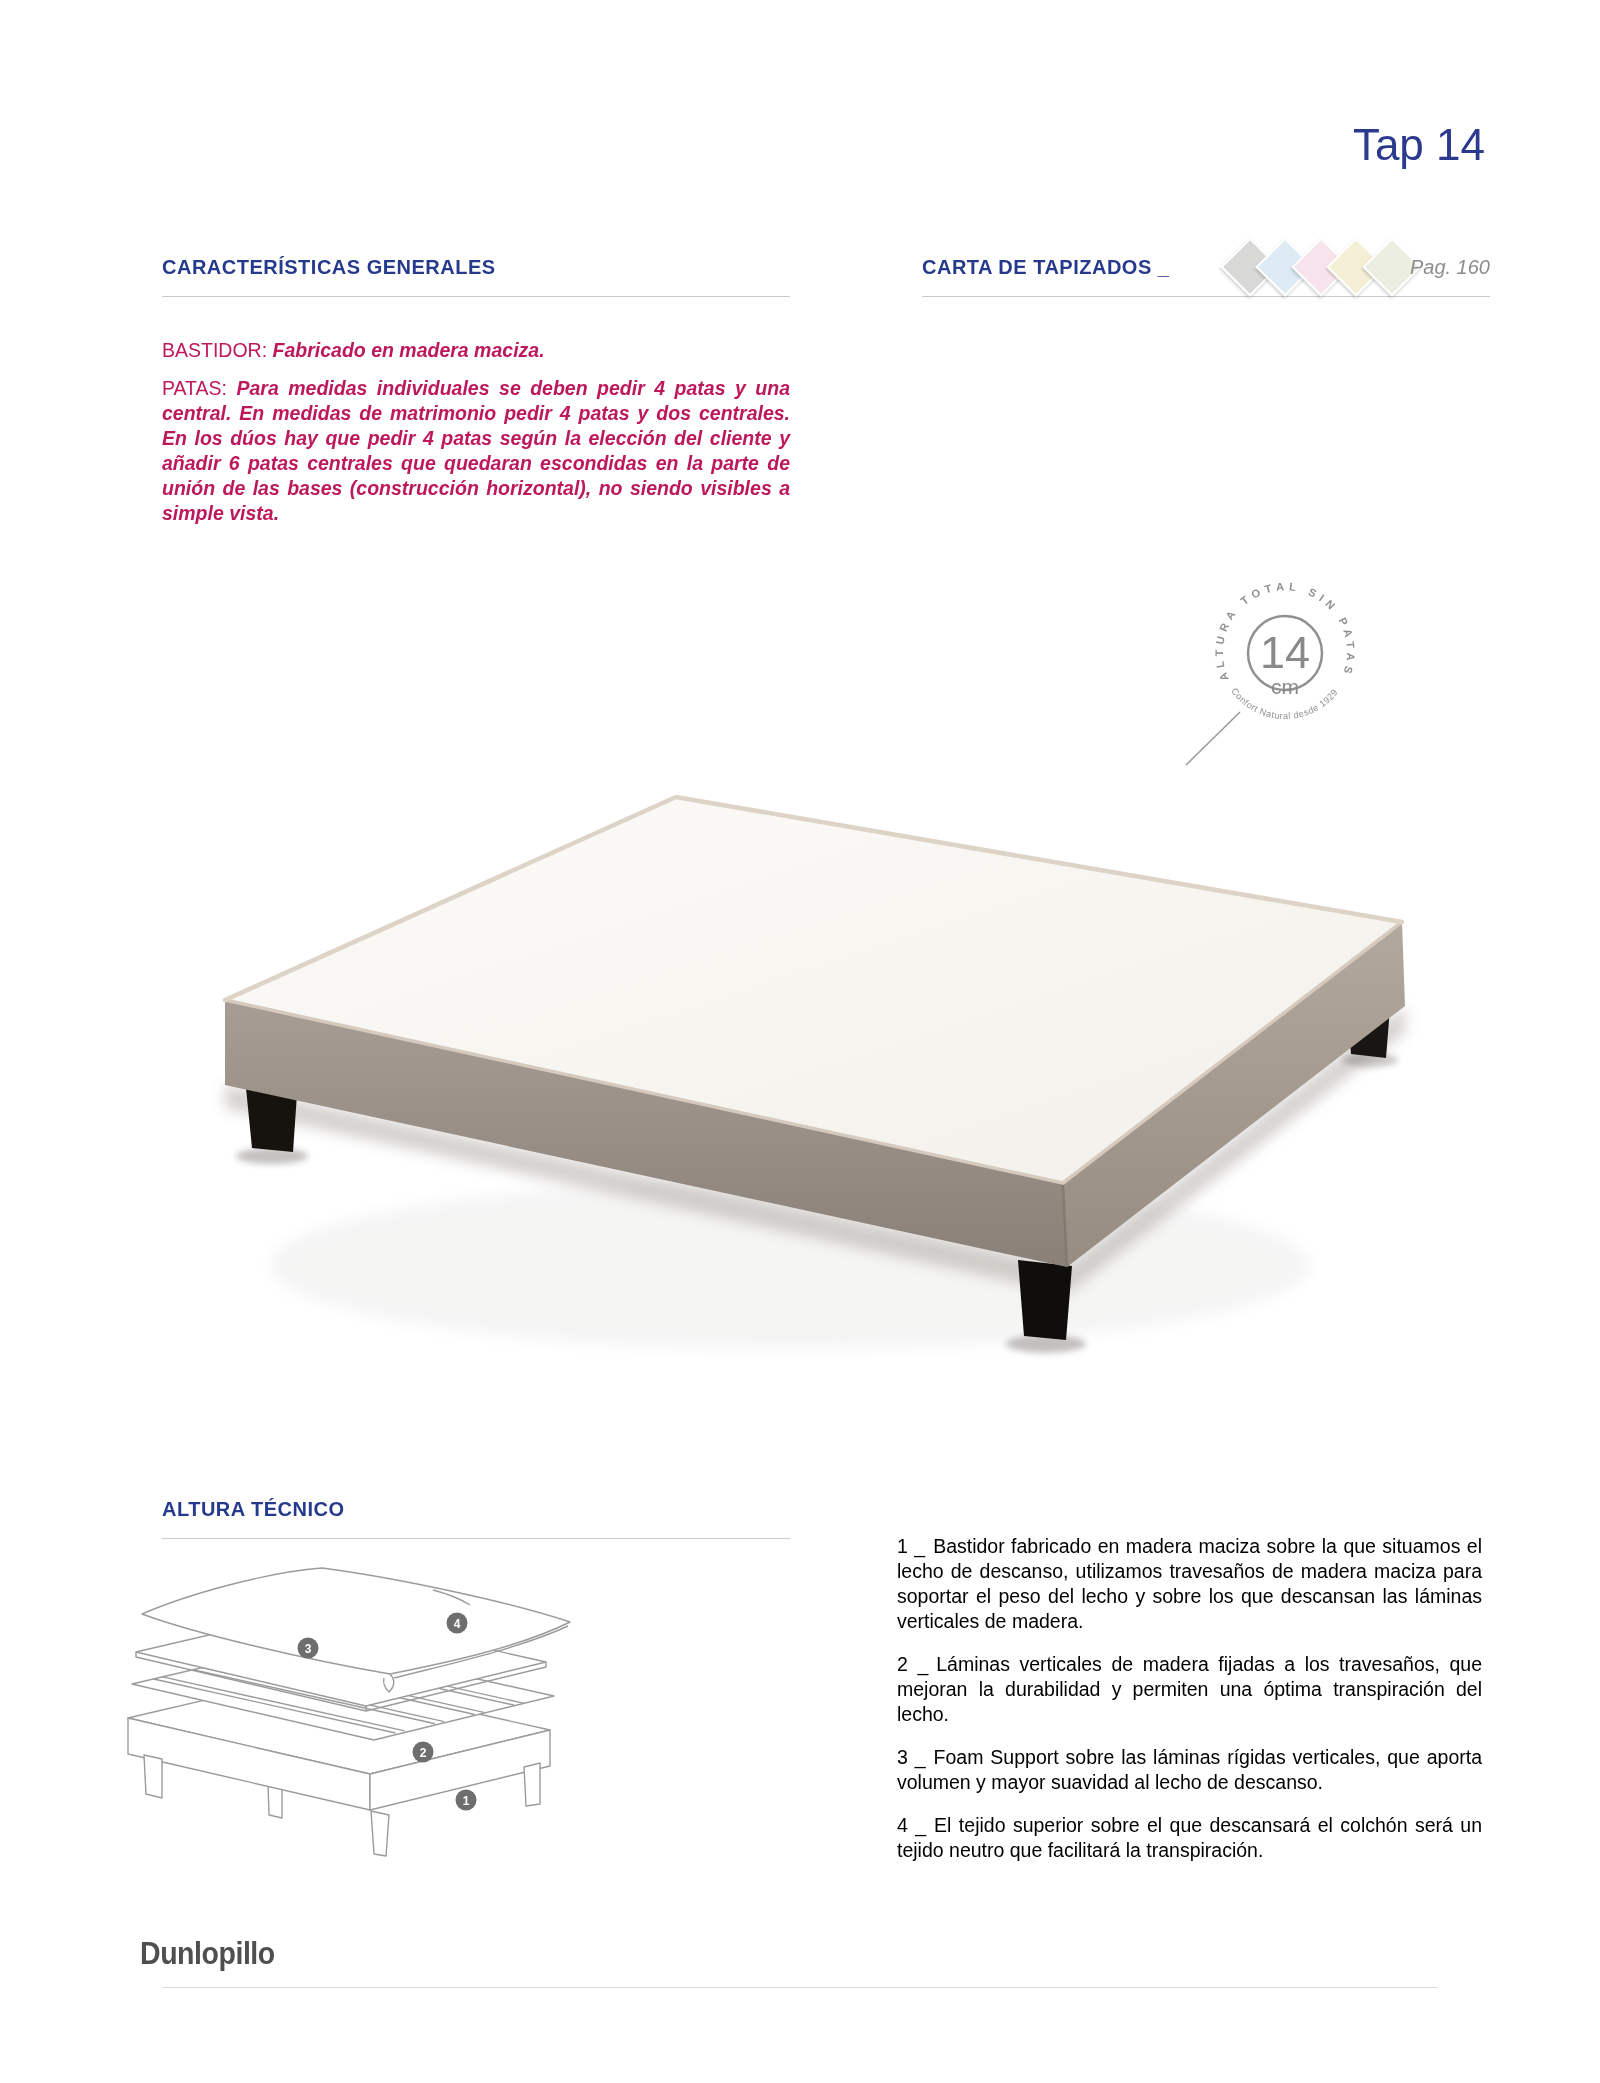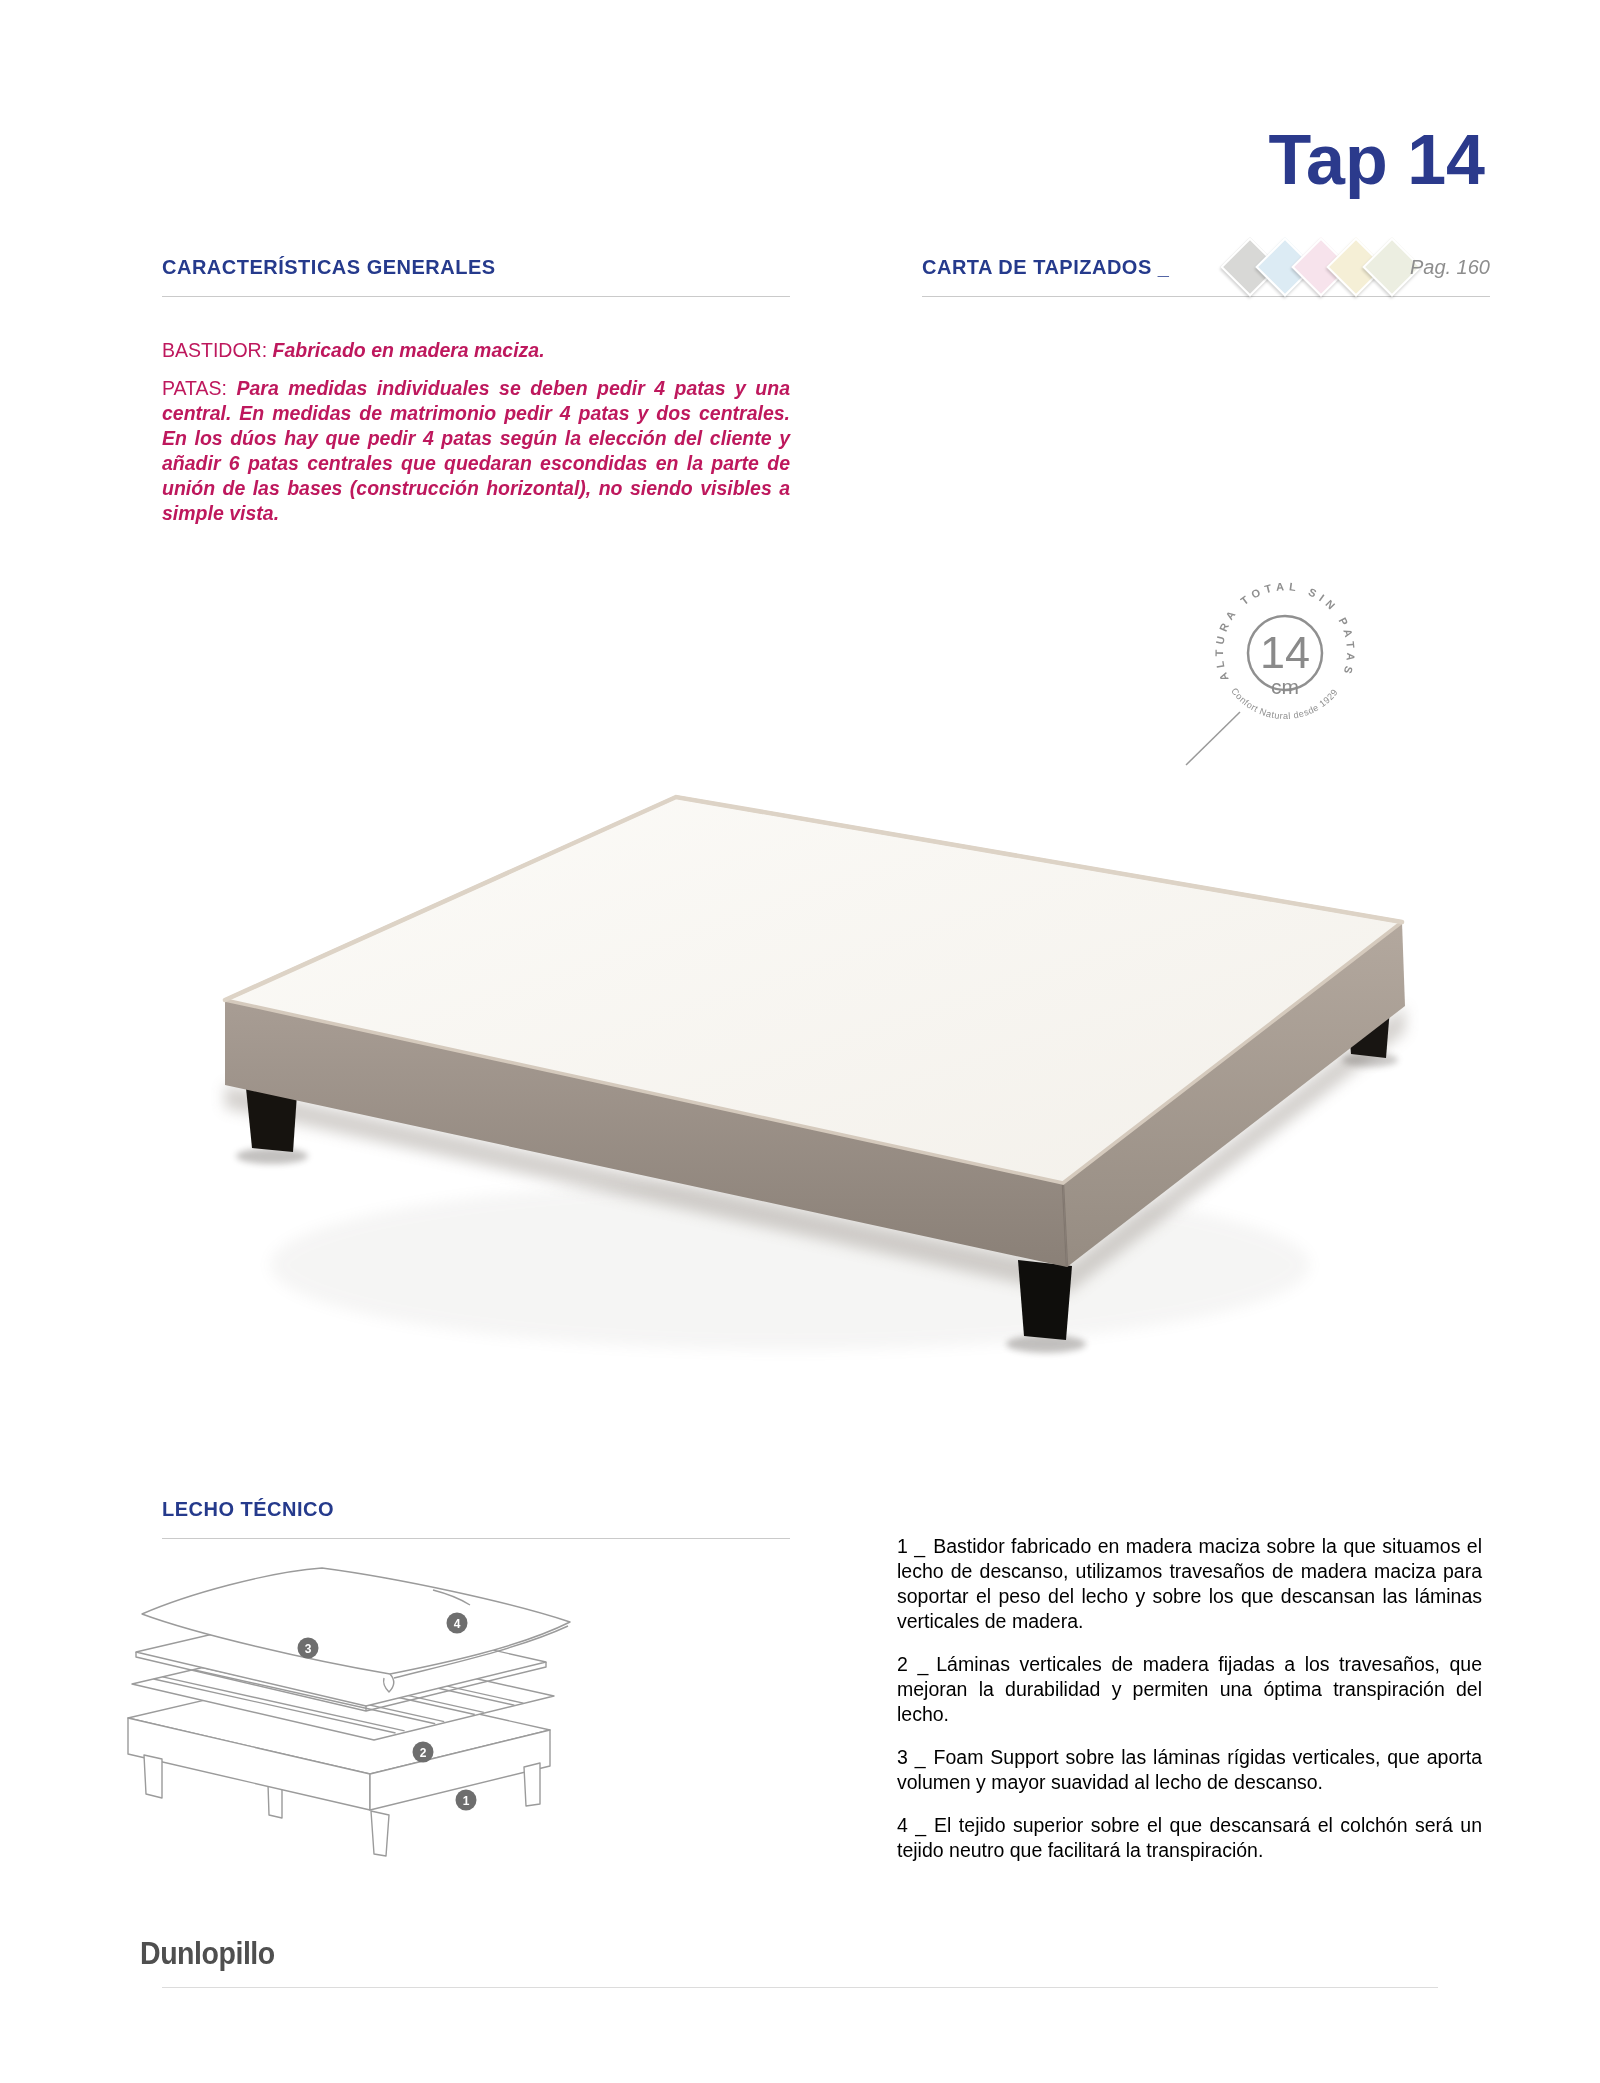--- a/index.html
+++ b/index.html
@@ -1,19 +1,19 @@
 <!DOCTYPE html>
 <html><head>
 <meta charset="utf-8">
 <style>
   html,body{margin:0;padding:0;background:#fff;}
   .page{position:relative;width:1600px;height:2083px;background:#ffffff;overflow:hidden;
         font-family:"Liberation Sans",sans-serif;}
 
-  .page-title{position:absolute;top:120px;right:115px;font-size:70px;font-weight:700;
+  .page-title{position:absolute;top:120px;right:115px;font-size:44px;font-weight:400;
               color:#2b3a8c;letter-spacing:0px;}
 
   .col{position:absolute;top:252px;}
   .col-left{left:162px;width:628px;}
   .col-right{left:922px;width:568px;}
   h2.sec{margin:0;font-size:20px;font-weight:700;color:#253a8c;letter-spacing:.5px;line-height:30px;}
   .rule{border:none;border-top:1px solid #cacaca;margin:14px 0 0 0;height:0;}
 
   .paras{margin-top:41px;}
   .para{margin:0 0 13px 0;font-size:19.5px;line-height:25px;color:#be185d;text-align:justify;}
@@ -116,21 +116,21 @@
         <textPath href="#arcTop" startOffset="0" textLength="245">ALTURA TOTAL SIN PATAS</textPath>
       </text>
       <text font-size="9.2" fill="#8f8f8f" letter-spacing=".6" font-family="Liberation Sans, sans-serif">
         <textPath href="#arcBot" startOffset="0" textLength="125">Confort Natural desde 1929</textPath>
       </text>
       <line x1="1240" y1="712" x2="1186" y2="765" stroke="#9a9a9a" stroke-width="1.5"></line>
     </g>
   </svg>
 
   <div class="dibujo-head">
-    <h2 class="sec">LECHO TÉCNICO</h2>
+    <h2 class="sec">ALTURA TÉCNICO</h2>
     <hr class="rule">
   </div>
 
   <svg class="drawing" viewBox="0 0 505 350">
     <g stroke="#9b9b9b" stroke-width="1.4" fill="#ffffff" stroke-linejoin="round">
 
       <g>
         <path d="M150,228 L164,231 L164,262 L151,259 Z"></path>
         <path d="M10,162 L190,120 L432,174 L252,218 Z"></path>
         <path d="M10,162 L252,218 L252,254 L10,198 Z"></path>

